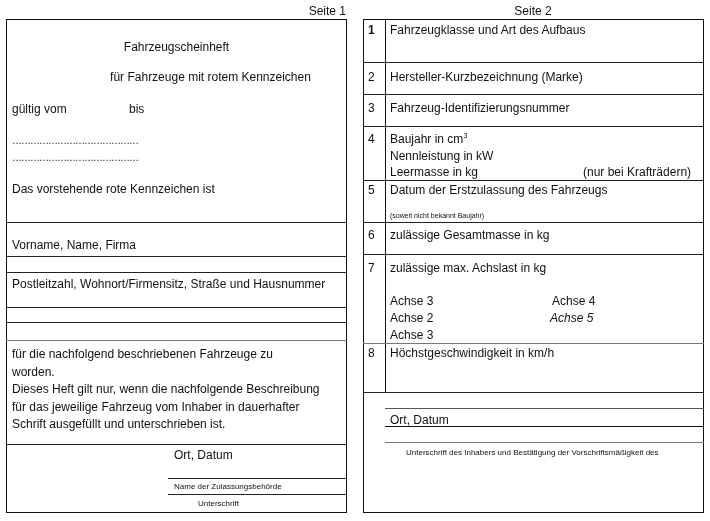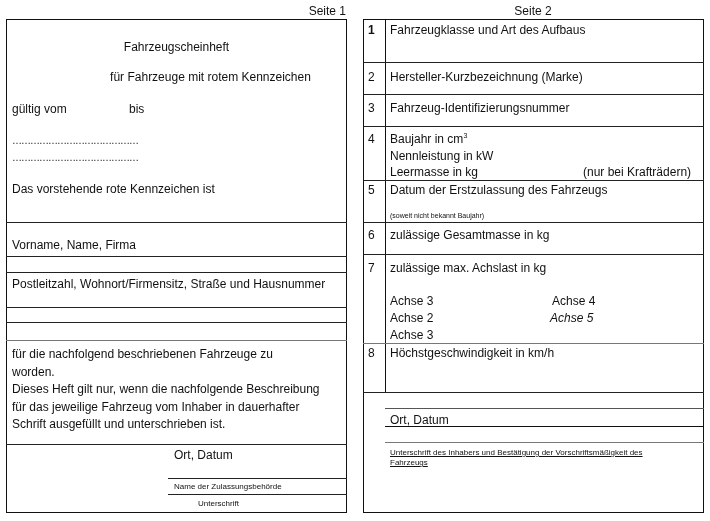--- a/index.html
+++ b/index.html
@@ -94,16 +94,15 @@
 <div class="hline" style="left:363px;width:341px;top:343px;border-top-color:#777;"></div>
 
 <div class="t" style="left:368px;top:346px;">8</div>
 <div class="t" style="left:390px;top:346px;">Höchstgeschwindigkeit in km/h</div>
 <div class="hline" style="left:363px;width:341px;top:392px;"></div>
 
 <div class="hline" style="left:385px;width:319px;top:408px;border-top-color:#555;"></div>
 <div class="t" style="left:390px;top:413px;">Ort, Datum</div>
 <div class="hline" style="left:385px;width:319px;top:426px;border-top:1.5px solid #111;"></div>
 <div class="hline" style="left:385px;width:319px;top:442px;border-top-color:#777;"></div>
-<div class="ts" style="left:390px;top:448px;text-decoration:underline;">
+<div class="ts" style="left:406px;top:448px;">
   <div>Unterschrift des Inhabers und Bestätigung der Vorschriftsmäßigkeit des</div>
-  <div>Fahrzeugs</div>
 </div>
 
 </body></html>

